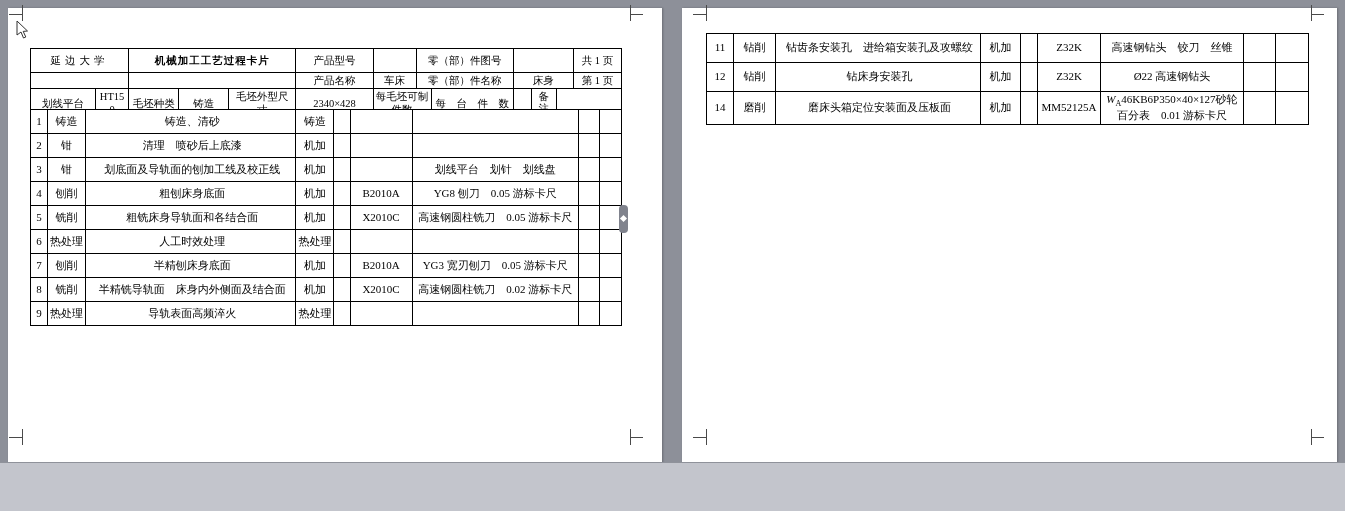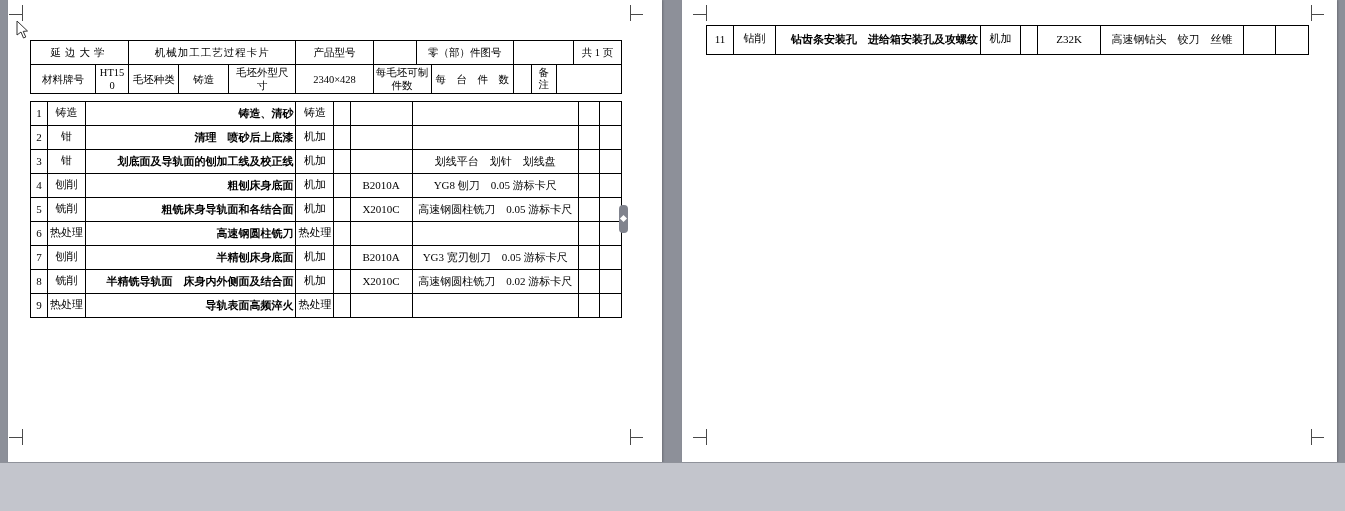--- a/index.html
+++ b/index.html
@@ -6,39 +6,39 @@
     --desktop-bg:#8d9099; --page-bg:#ffffff; --band-bg:#c3c5cc;
     --line:#000000; --mark:#4a4a4a; --handle:#80838d;
   }
   html,body{margin:0;padding:0;}
   body{
     width:1345px;height:511px;position:relative;overflow:hidden;
     background:var(--desktop-bg);
     font-family:"Liberation Serif","DejaVu Serif",serif;
     color:#000;
   }
-  .page{position:absolute;top:0;height:496px;background:var(--page-bg);box-shadow:1px 0 2px rgba(0,0,0,.25);}
+  .page{position:absolute;top:8px;height:496px;background:var(--page-bg);box-shadow:1px 0 2px rgba(0,0,0,.25);}
   #pageL{left:8px;width:654px;}
   #pageR{left:682px;width:655px;}
   .band{position:absolute;left:0;top:462px;width:1345px;height:49px;background:var(--band-bg);border-top:1px solid #8f929a;}
 
   table{border-collapse:collapse;table-layout:fixed;position:absolute;background:#fff;}
   td{border:1px solid var(--line);font-size:11px;text-align:center;vertical-align:middle;
      padding:1px 2px;line-height:1.25;overflow:hidden;}
-  .al{text-align:right;padding-left:5px;font-weight:bold;}
-  .wrap{word-break:break-all;font-family:Liberation Mono, monospace;}
+  .al{text-align:center;padding-left:5px;}
+  .wrap{word-break:break-all;}
   .stack{display:inline-block;width:12px;word-break:break-all;line-height:1.15;text-align:center;}
   .spread{letter-spacing:9px;}
   .spread2{letter-spacing:4px;}
 
   
   #hdrTable{left:22px;top:40px;width:592px;}
   #hdrTable td{font-size:10.5px;word-break:break-all;}
   .school{font-size:12px;letter-spacing:4px;margin-top:28px;}
-  .doctitle{font-size:15px;font-weight:normal;letter-spacing:1px;}
+  .doctitle{font-size:15px;font-weight:bold;letter-spacing:1px;}
 
   
   #mainTable{left:22px;top:101px;width:592px;}
   #rightTable{left:24px;top:25px;width:603px;}
   #mainTable thead tr.h1{height:34px;}
   #mainTable thead tr.h2{height:28px;}
   #mainTable tbody tr{height:24px;}
   #rightTable tbody tr{height:29px;}
   sub{font-size:8px;}
   i{font-family:"Liberation Serif","DejaVu Serif",serif;}
@@ -79,22 +79,31 @@
     <tbody>
         <tr style="height:24px">
       <td colspan="2" class="school">延边大学</td>
       <td colspan="3" class="doctitle">机械加工工艺过程卡片</td>
       <td>产品型号</td>
       <td></td>
       <td colspan="2">零（部）件图号</td>
       <td colspan="3"></td>
       <td>共 1 页</td>
     </tr>
+    <tr style="height:13px">
+      <td colspan="2"></td>
+      <td colspan="3"></td>
+      <td>产品名称</td>
+      <td>车床</td>
+      <td colspan="2">零（部）件名称</td>
+      <td colspan="3">床身</td>
+      <td>第 1 页</td>
+    </tr>
     <tr style="height:24px">
-      <td>材料牌号</td>
+      <td>划线平台</td>
       <td>HT150</td>
       <td>毛坯种类</td>
       <td>铸造</td>
       <td>毛坯外型尺寸</td>
       <td>2340×428</td>
       <td colspan="2">每毛坯可制件数</td>
       <td>每　台　件　数</td>
       <td></td>
       <td><span class="stack">备注</span></td>
       <td colspan="2"></td>
@@ -168,21 +177,21 @@
           <td class="wrap">机加</td>
           <td></td>
           <td>X2010C</td>
           <td>高速钢圆柱铣刀　0.05 游标卡尺</td>
           <td></td>
           <td></td>
         </tr>
         <tr>
           <td>6</td>
           <td class="wrap">热处理</td>
-          <td class="al">高速钢圆柱铣刀</td>
+          <td class="al">人工时效处理</td>
           <td class="wrap">热处理</td>
           <td></td>
           <td></td>
           <td></td>
           <td></td>
           <td></td>
         </tr>
         <tr>
           <td>7</td>
           <td class="wrap">刨削</td>
@@ -235,20 +244,42 @@
     </colgroup>
     <tbody id="rightRows">
         <tr>
           <td>11</td>
           <td class="wrap">钻削</td>
           <td class="al">钻齿条安装孔　进给箱安装孔及攻螺纹</td>
           <td class="wrap">机加</td>
           <td></td>
           <td>Z32K</td>
           <td>高速钢钻头　铰刀　丝锥</td>
+          <td></td>
+          <td></td>
+        </tr>
+        <tr>
+          <td>12</td>
+          <td class="wrap">钻削</td>
+          <td class="al">钻床身安装孔</td>
+          <td class="wrap">机加</td>
+          <td></td>
+          <td>Z32K</td>
+          <td>Ø22 高速钢钻头</td>
+          <td></td>
+          <td></td>
+        </tr>
+        <tr>
+          <td>14</td>
+          <td class="wrap">磨削</td>
+          <td class="al">磨床头箱定位安装面及压板面</td>
+          <td class="wrap">机加</td>
+          <td></td>
+          <td>MM52125A</td>
+          <td><i>W</i><sub>A</sub><span>46KB6P350×40×127砂轮　百分表　0.01 游标卡尺</span></td>
           <td></td>
           <td></td>
         </tr>
       </tbody>
   </table>
 </div>
 
 <div class="band"></div>
 
 <div class="mkv" style="left:22px;top:5px"></div>

